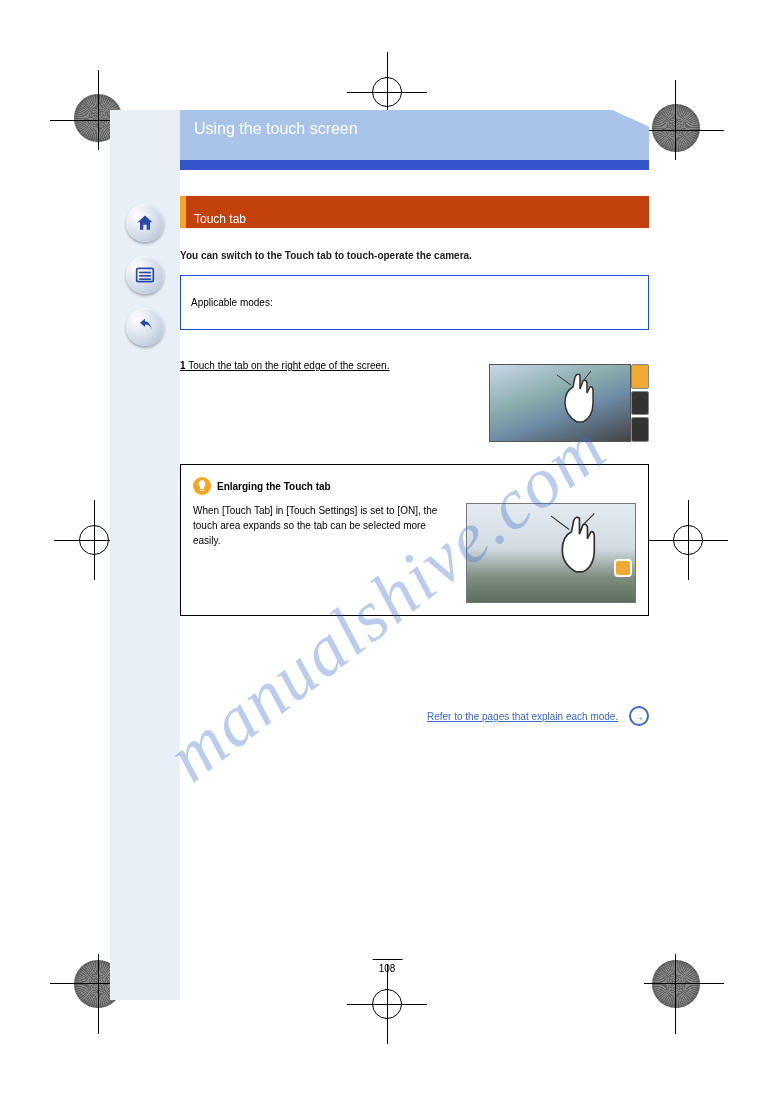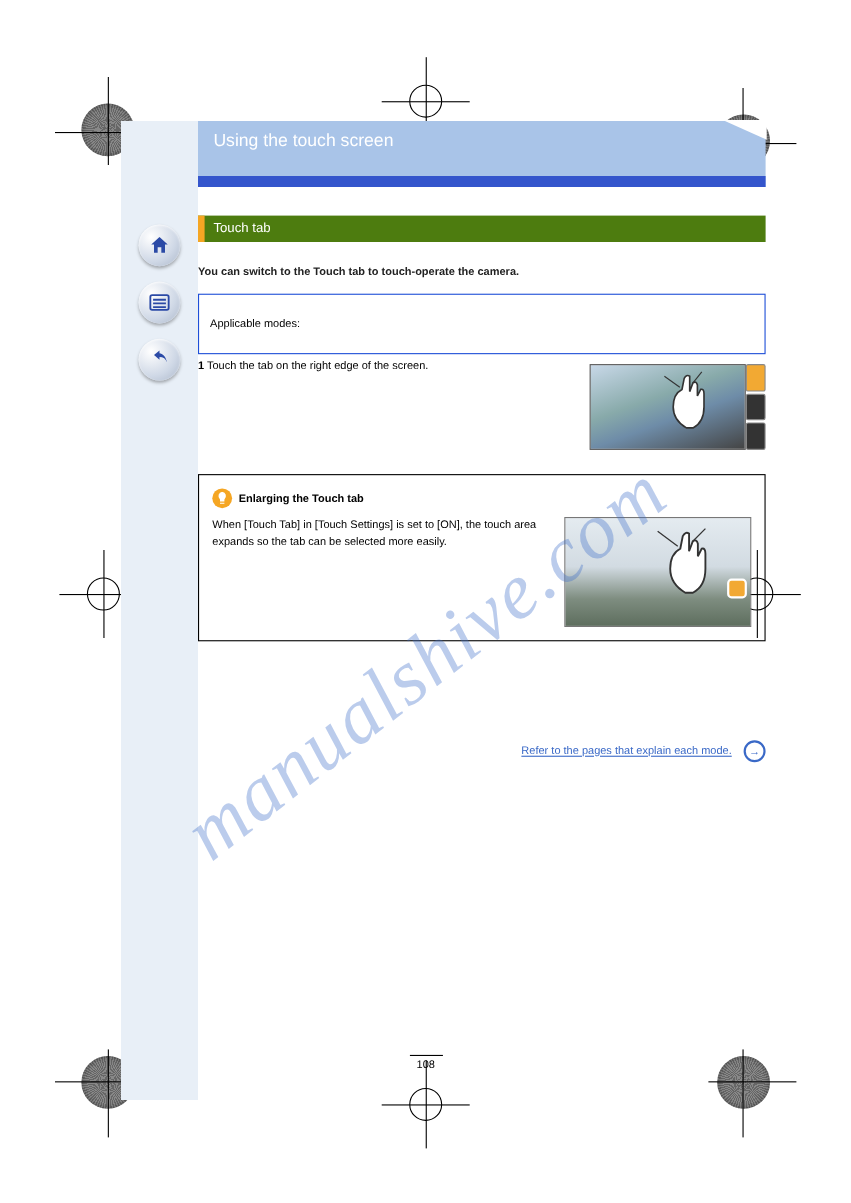--- a/index.html
+++ b/index.html
@@ -51,21 +51,21 @@
     border-radius: 50%;
     background: radial-gradient(circle at 30% 30%, #fff, #cfd8e6 60%, #aab6c9 100%);
     box-shadow: 0 2px 3px rgba(0,0,0,.3), inset 0 1px 2px rgba(255,255,255,.8);
     display: flex; align-items: center; justify-content: center;
     cursor: pointer;
   }
 
   .content {
     position: absolute;
     left: 180px; top: 110px;
-    width: 516px;
+    width: 469px;
   }
   .title-banner {
     height: 60px;
     background: linear-gradient(#a9c4e8, #a9c4e8);
     position: relative;
     padding: 10px 14px;
     color: #fff;
     font-size: 16px;
   }
   .title-banner .notch {
@@ -78,44 +78,45 @@
   .subtitle-bar {
     height: 8px;
     background: #3455cc;
     margin-top: 4px;
     border-radius: 0 0 0 0;
     position: relative;
   }
   .section-bar {
     margin-top: 26px;
     height: 24px;
-    background: #4d7c0f;
+    background: #c2410c;
     border-left: 6px solid #f5a623;
     color: #fff;
     font-size: 12px;
-    padding: 4px 8px;
+    padding: 16px 8px;
   }
 
   .body-text {
     margin-top: 20px;
     font-size: 10px;
     color: #222;
     line-height: 1.5;
     font-weight: bold;
   }
   .box-outline {
     border: 1px solid #1d4ed8;
     padding: 21px 10px;
     margin-top: 12px;
     font-size: 10px;
   }
   .step {
     display: flex;
     gap: 12px;
-    margin-top: 3px;
+    margin-top: 28px;
+    text-decoration: underline;
   }
   .step .txt { flex: 1; font-size: 10px; line-height: 1.5; }
   .step .thumb { width: 160px; height: 90px; position: relative; }
   .thumb-inner {
     position: absolute; inset: 6px 18px 6px 0;
     background: linear-gradient(160deg, #c8d8e8, #8aa 40%, #6e8ca8 60%, #444 100%);
     border: 1px solid #555;
   }
   .thumb-tabs {
     position: absolute; right: 0; top: 6px; bottom: 6px; width: 18px;

